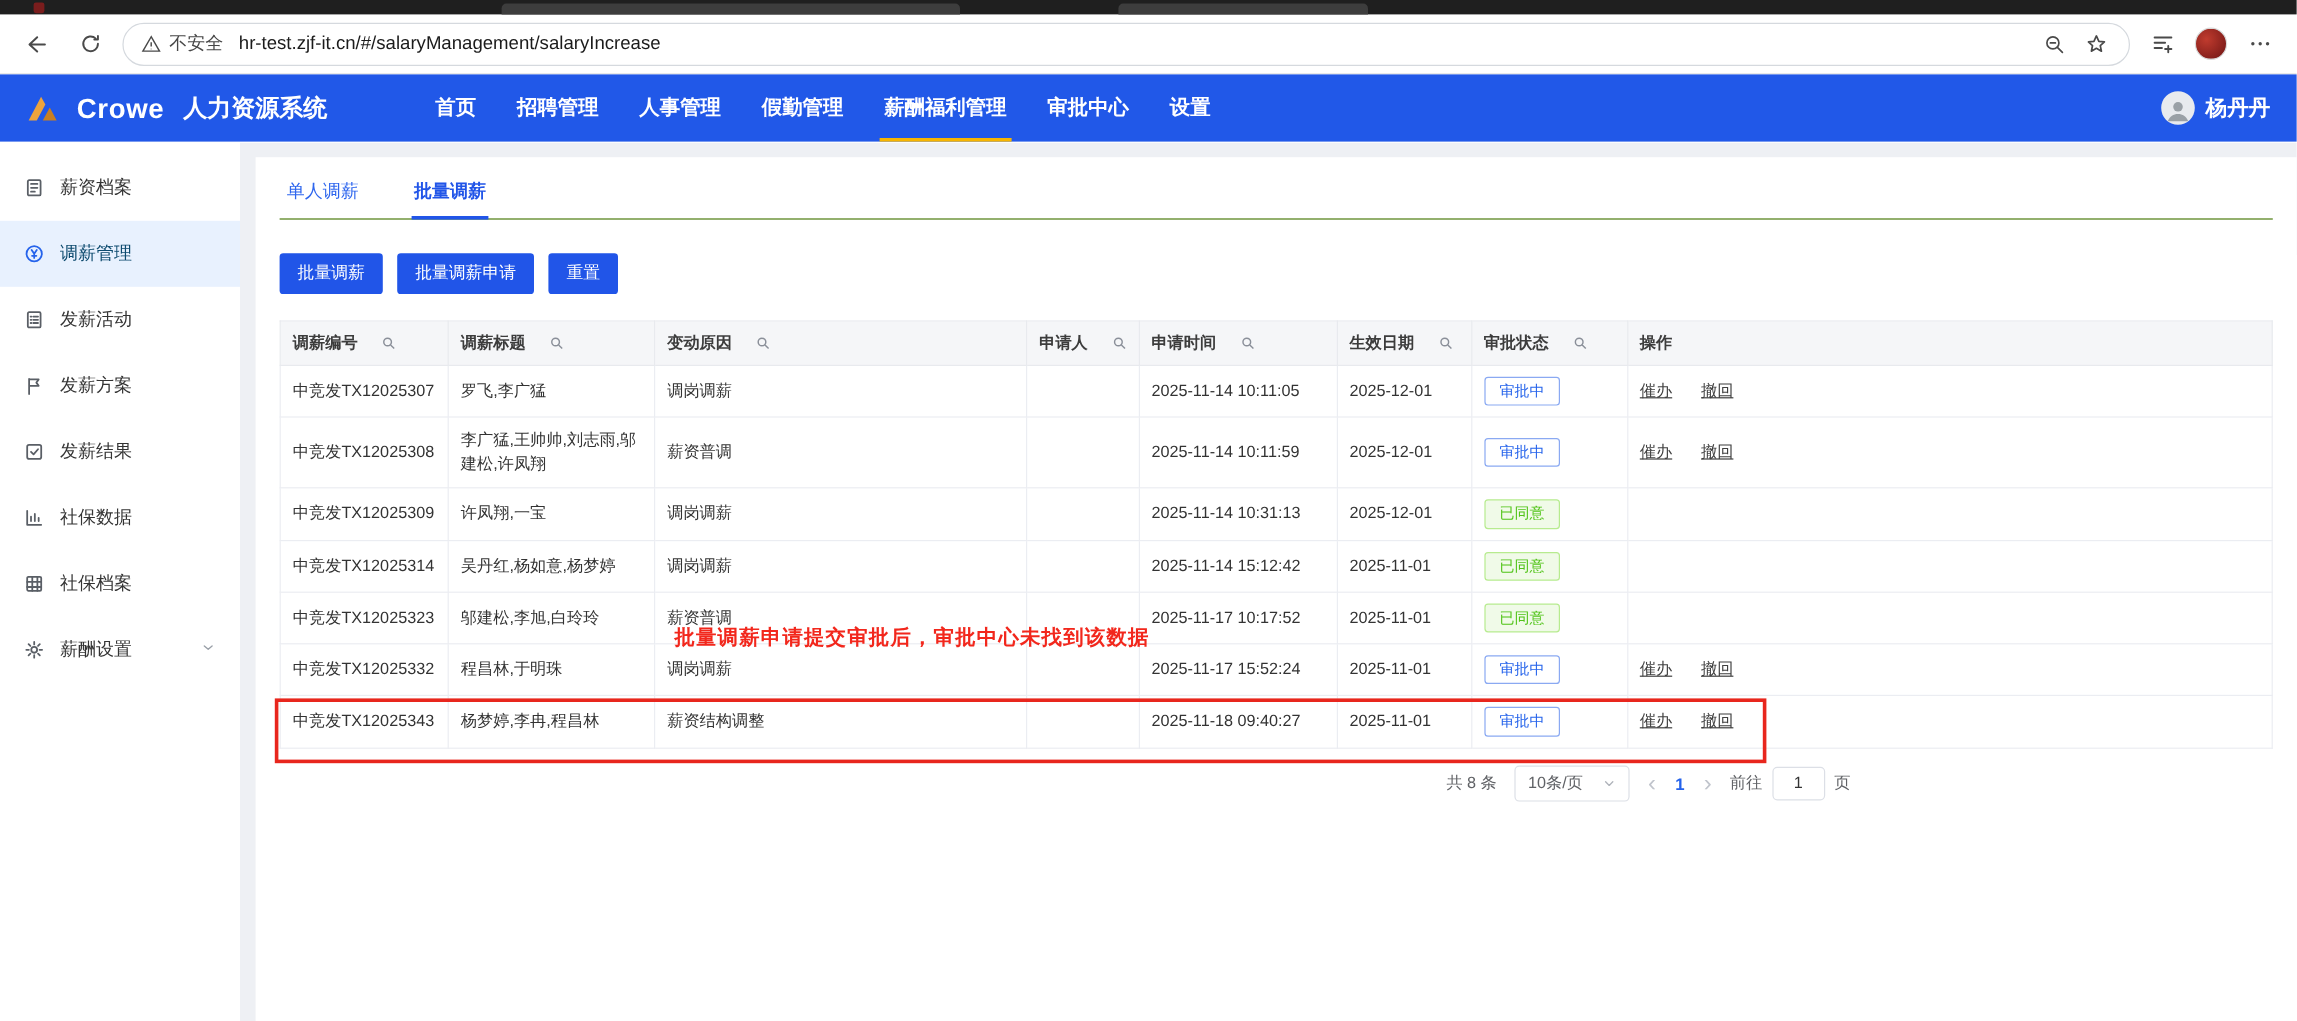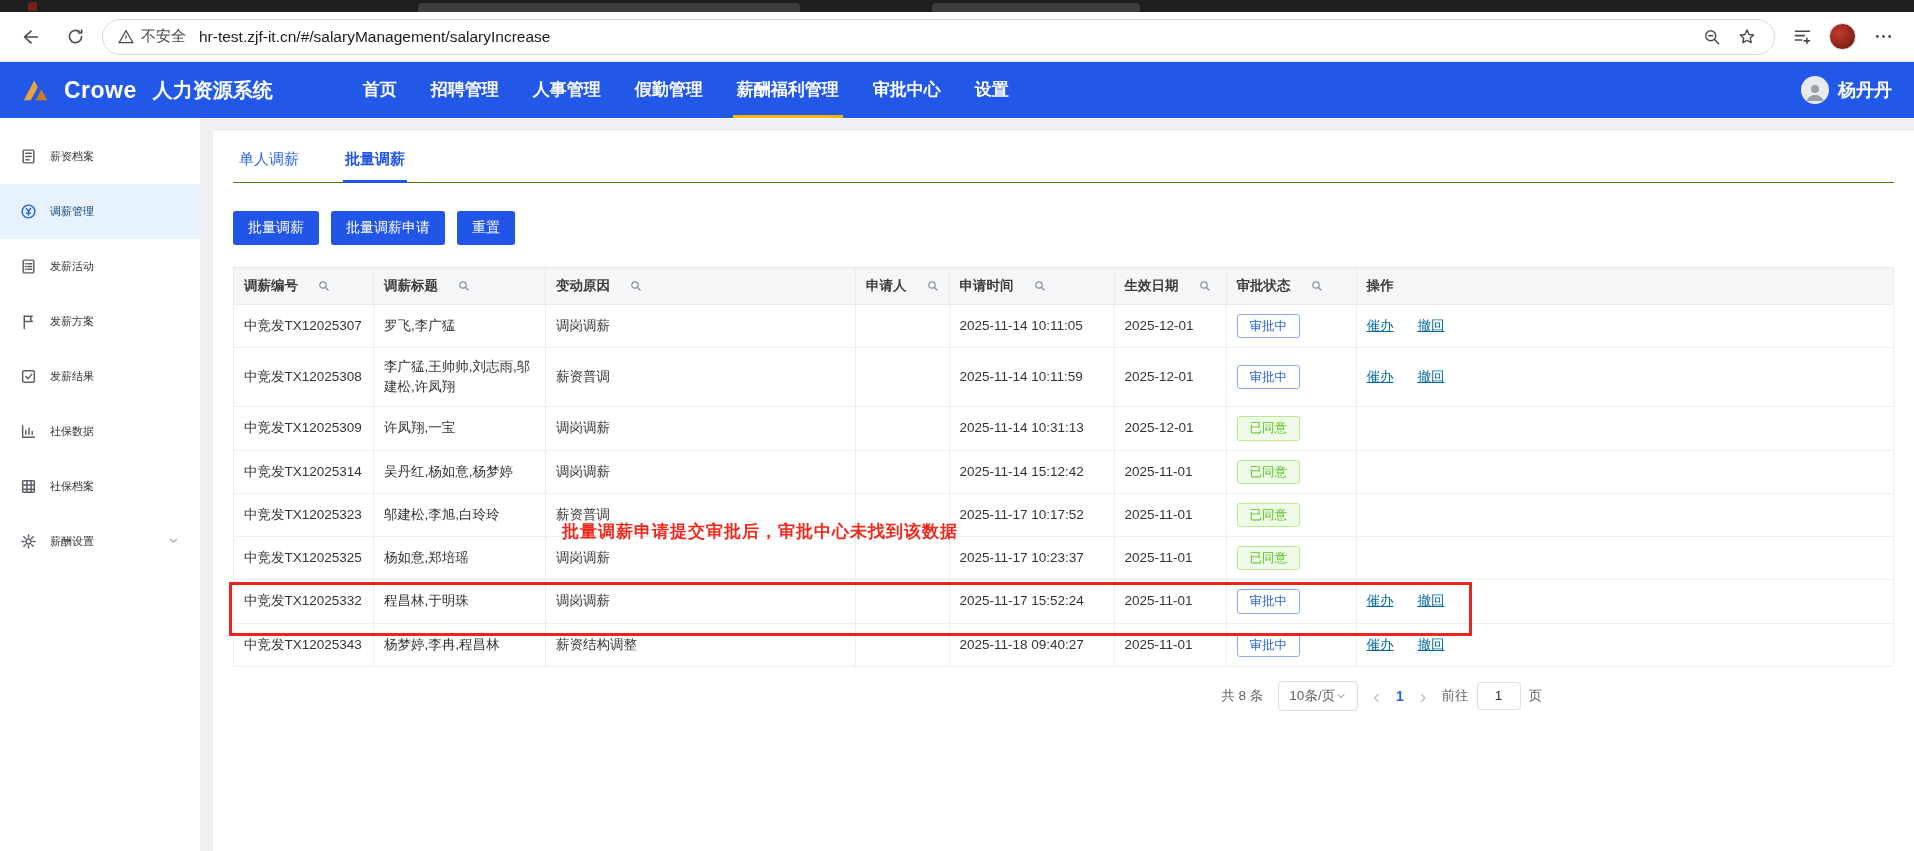--- a/index.html
+++ b/index.html
@@ -41,21 +41,21 @@
   .app-title { font-size: 20px; font-weight: 700; margin-left: 6px; }
   .app-nav { display: flex; gap: 34px; margin-left: 90px; height: 56px; }
   .nav-item { font-size: 17px; font-weight: 600; line-height: 56px; position: relative; cursor: pointer; white-space: nowrap; }
   .nav-item.active::after { content: ""; position: absolute; left: -4px; right: -4px; bottom: 0; height: 3px; background: #f7b500; }
   .header-user { margin-left: auto; display: flex; align-items: center; gap: 9px; cursor: pointer; }
   .user-avatar { width: 28px; height: 28px; border-radius: 50%; background: #e8eaee; overflow: hidden; display: flex; align-items: flex-end; justify-content: center; }
   .user-name { font-size: 18px; font-weight: 700; }
   
   .content-bg { position: absolute; top: 119px; left: 200px; right: 0; bottom: 0; background: #eef0f4; }
   .sidebar { position: absolute; top: 119px; left: 0; width: 200px; bottom: 0; background: #fff; padding-top: 10px; }
-  .side-item { height: 55px; display: flex; align-items: center; gap: 13px; padding: 0 20px; font-size: 11px; color: #333; cursor: pointer; }
+  .side-item { height: 55px; display: flex; align-items: center; gap: 13px; padding: 0 20px; font-size: 15px; color: #333; cursor: pointer; }
   .side-item svg { flex: 0 0 auto; stroke: #5a5f66; fill: none; stroke-width: 1.4; stroke-linecap: round; stroke-linejoin: round; }
   .side-item.active { background: #e8f1fe; color: #0c4a6e; }
   .side-item.active svg { stroke: #2563eb; }
   .side-chev { margin-left: auto; }
   .side-chev svg { stroke: #9aa0a8; }
   .main { position: absolute; left: 213px; top: 131px; right: 0; bottom: 0; background: #fff; padding: 6px 20px 0 20px; }
   
   .tabs { display: flex; gap: 42px; border-bottom: 1px solid #4d7c0f; padding: 0 4px; }
   .tab { font-size: 15px; color: #2e66ee; padding: 13px 2px; position: relative; cursor: pointer; }
   .tab.active { font-weight: 700; color: #2155e8; }
@@ -69,24 +69,24 @@
     background: #f5f6f8; font-weight: 600; text-align: left; padding: 9px 10px;
     border: 1px solid #e8eaee; color: #3c3c3c; white-space: nowrap;
   }
   table.grid td { padding: 9px 10px; border: 1px solid #ebedf2; line-height: 20px; }
   .th-inner { display: flex; align-items: center; gap: 20px; }
   .th-search { display: inline-flex; cursor: pointer; }
   .th-search svg { stroke: #8a8f99; fill: none; stroke-width: 1.2; }
   .badge { display: inline-block; padding: 3px 12px; font-size: 12.5px; border-radius: 3px; line-height: 1.3; white-space: nowrap; }
   .badge.pending { color: #2563eb; border: 1px solid #8aa9f2; background: #fff; }
   .badge.approved { color: #52c41a; border: 1px solid #b7eb8f; background: #f0fae8; }
-  td.ops a { color: #0369a1; text-decoration: underline; margin-right: 24px; cursor: pointer; font-size: 13.5px; }
+  td.ops a { color: #404040; text-decoration: underline; margin-right: 24px; cursor: pointer; font-size: 13.5px; }
   
   .pagination { margin-top: 14px; display: flex; align-items: center; justify-content: flex-end; padding-right: 352px; gap: 15px; font-size: 13.5px; color: #606266; }
-  .page-size-select { width: 80px; height: 30px; border: 1px solid #dcdfe6; border-radius: 4px; display: flex; align-items: center; justify-content: space-between; padding: 0 10px; background: #fff; cursor: pointer; }
+  .page-size-select { width: 96px; height: 30px; border: 1px solid #dcdfe6; border-radius: 4px; display: flex; align-items: center; justify-content: space-between; padding: 0 10px; background: #fff; cursor: pointer; }
   .page-size-select svg { stroke: #b0b4bb; fill: none; stroke-width: 1.5; stroke-linecap: round; stroke-linejoin: round; }
   .pager { display: flex; align-items: center; gap: 16px; }
   .page-arrow { color: #c0c4cc; font-size: 20px; line-height: 1; cursor: pointer; }
   .page-num { color: #2563eb; font-weight: 700; font-size: 14px; cursor: pointer; }
   .goto { display: flex; align-items: center; gap: 8px; }
   .goto-input { width: 44px; height: 28px; border: 1px solid #dcdfe6; border-radius: 4px; text-align: center; font-size: 13.5px; color: #333; font-family: inherit; }
   
   .red-note { position: absolute; left: 562px; top: 520px; color: #f2271c; font-size: 17px; font-weight: 700; letter-spacing: 1px; z-index: 6; pointer-events: none; }
   .red-box { position: absolute; left: 229px; top: 582px; width: 1243px; height: 54px; border: 3px solid #e8261d; z-index: 5; pointer-events: none; }
 </style>
@@ -399,30 +399,20 @@
         <td>中竞发TX12025323</td>
         <td>邬建松,李旭,白玲玲</td>
         <td>薪资普调</td>
         <td></td>
         <td>2025-11-17 10:17:52</td>
         <td>2025-11-01</td>
         <td><span class="badge approved">已同意</span></td>
         <td class="ops"></td>
       </tr>
       <tr>
-        <td>中竞发TX12025325</td>
-        <td>杨如意,郑培瑶</td>
-        <td>调岗调薪</td>
-        <td></td>
-        <td>2025-11-17 10:23:37</td>
-        <td>2025-11-01</td>
-        <td><span class="badge approved">已同意</span></td>
-        <td class="ops"></td>
-      </tr>
-      <tr>
         <td>中竞发TX12025332</td>
         <td>程昌林,于明珠</td>
         <td>调岗调薪</td>
         <td></td>
         <td>2025-11-17 15:52:24</td>
         <td>2025-11-01</td>
         <td><span class="badge pending">审批中</span></td>
         <td class="ops"><a>催办</a><a>撤回</a></td>
       </tr>
       <tr>

